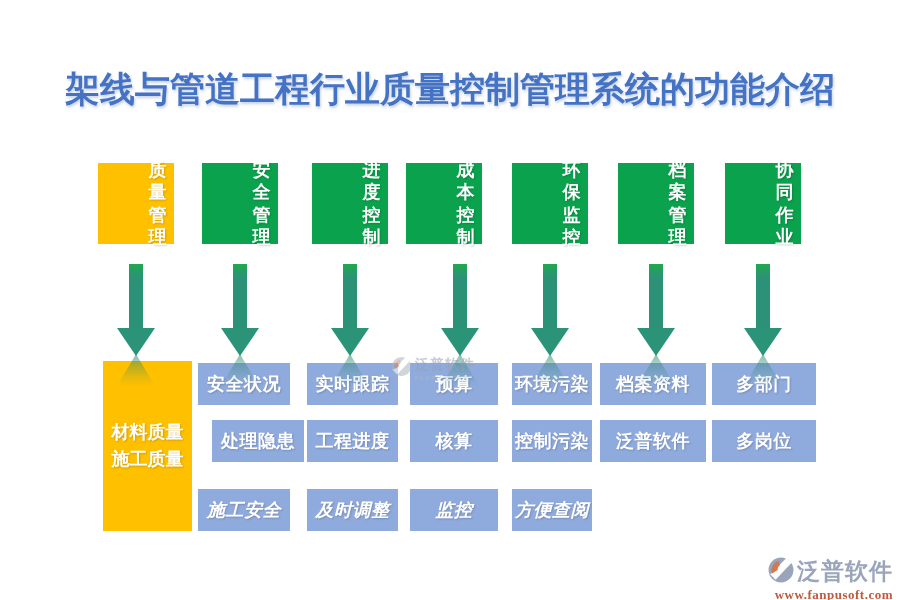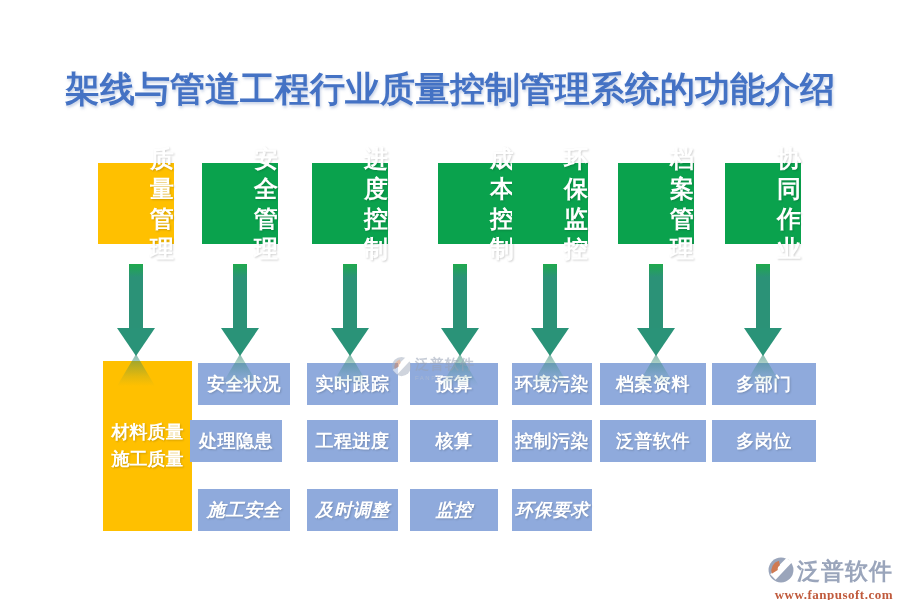--- a/index.html
+++ b/index.html
@@ -16,22 +16,22 @@
     text-align:center; font-size:35px; font-weight:bold;
     color:var(--title-blue,#4472C4); letter-spacing:0px;
     text-shadow:1px 2px 3px rgba(90,120,180,0.35);
     white-space:nowrap;
   }
 
   
   .top-box {
     position:absolute; top:155px; width:76px; height:81px;
     display:flex; align-items:center; justify-content:center;
-    text-align:right; white-space:pre-line;
-    color:#fff; font-size:24px; font-weight:bold; line-height:1.25;
+    text-align:center; white-space:pre-line;
+    color:#fff; font-size:18px; font-weight:bold; line-height:1.25;
     text-shadow:1px 1px 2px rgba(0,0,0,0.18);
     background:var(--green,#0AA24D);
     padding-left:43px;
   }
   .top-box.orange { background:var(--orange,#FFC000); }
 
   
   .arrow { position:absolute; top:256px; width:38px; height:122px; z-index:3; }
   .arrow .stem {
     position:absolute; left:12px; top:0; width:14px; height:66px;
@@ -117,39 +117,39 @@
 
   <div>
     <div class="top-box" style="left:202px">安全
 管理</div>
     <div class="arrow" style="left:221px">
       <div class="stem"></div>
       <div class="head"></div>
       <div class="reflection"></div>
     </div>
     <div class="item row1" style="left:198px;width:92px">安全状况</div>
-    <div class="item row2" style="left:190px;width:92px">处理隐患</div>
+    <div class="item row2" style="left:212px;width:92px">处理隐患</div>
     <div class="item row3" style="left:198px;width:92px">施工安全</div>
   </div>
 
   <div>
     <div class="top-box" style="left:312px">进度
 控制</div>
     <div class="arrow" style="left:331px">
       <div class="stem"></div>
       <div class="head"></div>
       <div class="reflection"></div>
     </div>
     <div class="item row1" style="left:307px;width:91px">实时跟踪</div>
     <div class="item row2" style="left:307px;width:91px">工程进度</div>
     <div class="item row3" style="left:307px;width:91px">及时调整</div>
   </div>
 
   <div>
-    <div class="top-box" style="left:438px">成本
+    <div class="top-box" style="left:406px">成本
 控制</div>
     <div class="arrow" style="left:441px">
       <div class="stem"></div>
       <div class="head"></div>
       <div class="reflection"></div>
     </div>
     <div class="item row1" style="left:410px;width:88px">预算</div>
     <div class="item row2" style="left:410px;width:88px">核算</div>
     <div class="item row3" style="left:410px;width:88px">监控</div>
   </div>
@@ -157,21 +157,21 @@
   <div>
     <div class="top-box" style="left:512px">环保
 监控</div>
     <div class="arrow" style="left:531px">
       <div class="stem"></div>
       <div class="head"></div>
       <div class="reflection"></div>
     </div>
     <div class="item row1" style="left:512px;width:80px">环境污染</div>
     <div class="item row2" style="left:512px;width:80px">控制污染</div>
-    <div class="item row3" style="left:512px;width:80px">环保要求</div>
+    <div class="item row3" style="left:512px;width:80px">方便查阅</div>
   </div>
 
   <div>
     <div class="top-box" style="left:618px">档案
 管理</div>
     <div class="arrow" style="left:637px">
       <div class="stem"></div>
       <div class="head"></div>
       <div class="reflection"></div>
     </div>

